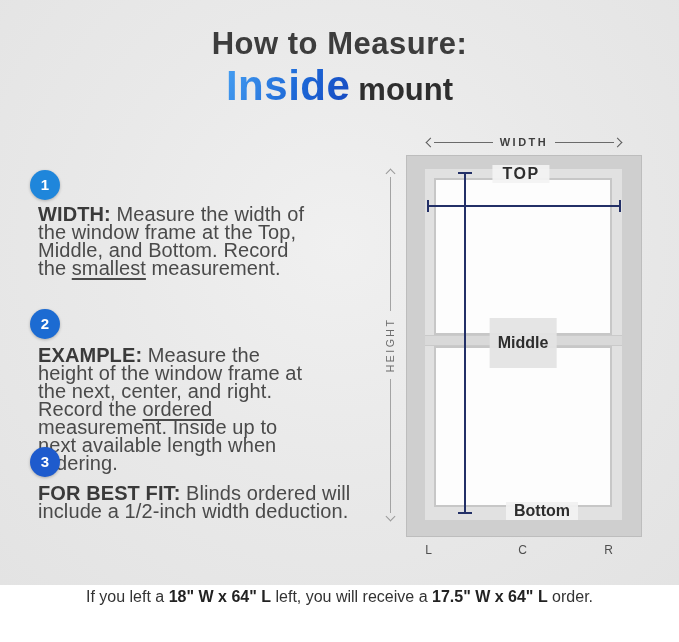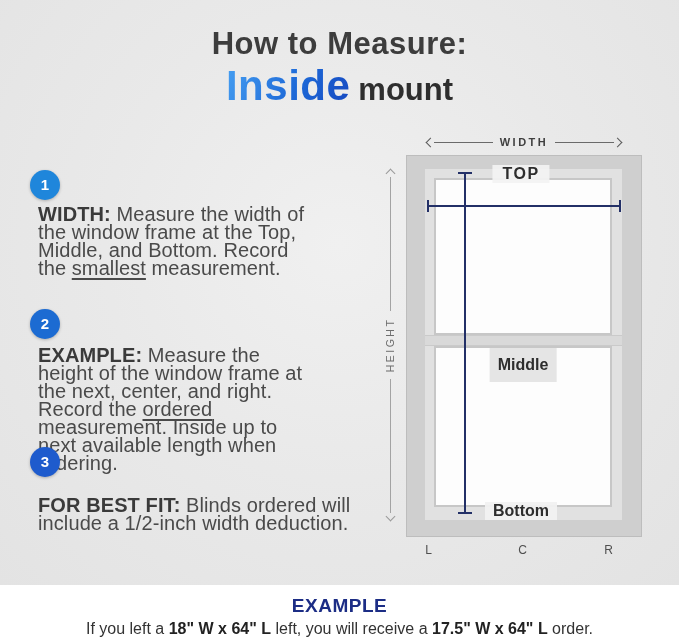--- a/index.html
+++ b/index.html
@@ -31,34 +31,34 @@
     color:#fff; font-size:15px; font-weight:700; text-align:center; line-height:30px;
     box-shadow:0 1px 3px rgba(0,0,0,.25);
   }
   .badge-1 { left:30px; top:170px; background:var(--badge-1); }
   .badge-2 { left:30px; top:309px; background:var(--badge-2); }
   .badge-3 { left:30px; top:447px; background:var(--badge-3); }
   .step-text { position:absolute; left:38px; font-size:20px; line-height:18px; color:var(--body-text); letter-spacing:.1px; }
   .step-text strong { color:#3a3a3a; font-weight:700; }
   .step-text-1 { top:205px; width:278px; }
   .step-text-2 { top:346px; width:278px; }
-  .step-text-3 { top:496px; width:330px; }
+  .step-text-3 { top:484px; width:330px; }
   .und { text-decoration:underline; text-underline-offset:3px; }
 
   
   .win-outer  { position:absolute; left:406px; top:155px; width:236px; height:382px; background:#cfcfcf; border:1px solid #bdbdbd; }
   .win-inner  { position:absolute; left:425px; top:169px; width:197px; height:351px; background:#e1e1e1; }
   .pane-top    { position:absolute; left:434px; top:178px; width:178px; height:157px; background:#fdfdfd; border:2px solid #c7c7c7; }
   .pane-bottom { position:absolute; left:434px; top:346px; width:178px; height:161px; background:#fdfdfd; border:2px solid #c7c7c7; }
   .rail { position:absolute; left:425px; top:335px; width:197px; height:11px; background:#d9d9d9; border-top:1px solid #cacaca; border-bottom:1px solid #cacaca; }
 
   .pos-label { position:absolute; transform:translateX(-50%); font-size:16px; font-weight:700; color:#2d2d2d; white-space:nowrap; z-index:6; }
   .label-top    { left:521px; top:165px; background:rgba(243,243,243,.92); padding:0 10px; letter-spacing:1.5px; }
-  .label-middle { left:523px; top:348px; background:rgba(228,228,228,.95); padding:8px 8px; }
-  .label-bottom { left:521px; top:502px; background:rgba(241,241,241,.95); padding:0 8px; }
+  .label-middle { left:523px; top:318px; background:rgba(228,228,228,.95); padding:16px 8px; }
+  .label-bottom { left:542px; top:502px; background:rgba(241,241,241,.95); padding:0 8px; }
 
   
   .measure-h { position:absolute; left:427px; top:205px; width:194px; height:2px; background:var(--measure-line); z-index:5; }
   .measure-h .tick { position:absolute; top:-5px; width:2px; height:12px; background:var(--measure-line); }
   .measure-h .tick-left { left:0; } .measure-h .tick-right { right:0; }
   .measure-v { position:absolute; left:464px; top:172px; width:2px; height:342px; background:var(--measure-line); z-index:5; }
   .measure-v .tick { position:absolute; left:-6px; width:14px; height:2px; background:var(--measure-line); }
   .measure-v .tick-top { top:0; } .measure-v .tick-bottom { bottom:0; }
 
   
@@ -148,17 +148,16 @@
       <span class="tick tick-top"></span>
       <span class="tick tick-bottom"></span>
     </div>
 
     <span class="lcr-label lcr-l">L</span>
     <span class="lcr-label lcr-c">C</span>
     <span class="lcr-label lcr-r">R</span>
   </div>
 
   <footer class="example-section">
-    <div class="example-heading">EXAMPLE</div>
     <div class="example-text"><span>If you left a </span><b>18" W x 64" L</b><span> left, you will receive a </span><b>17.5" W x 64" L</b><span> order.</span></div>
   </footer>
 
 </div>
 
 </body></html>

